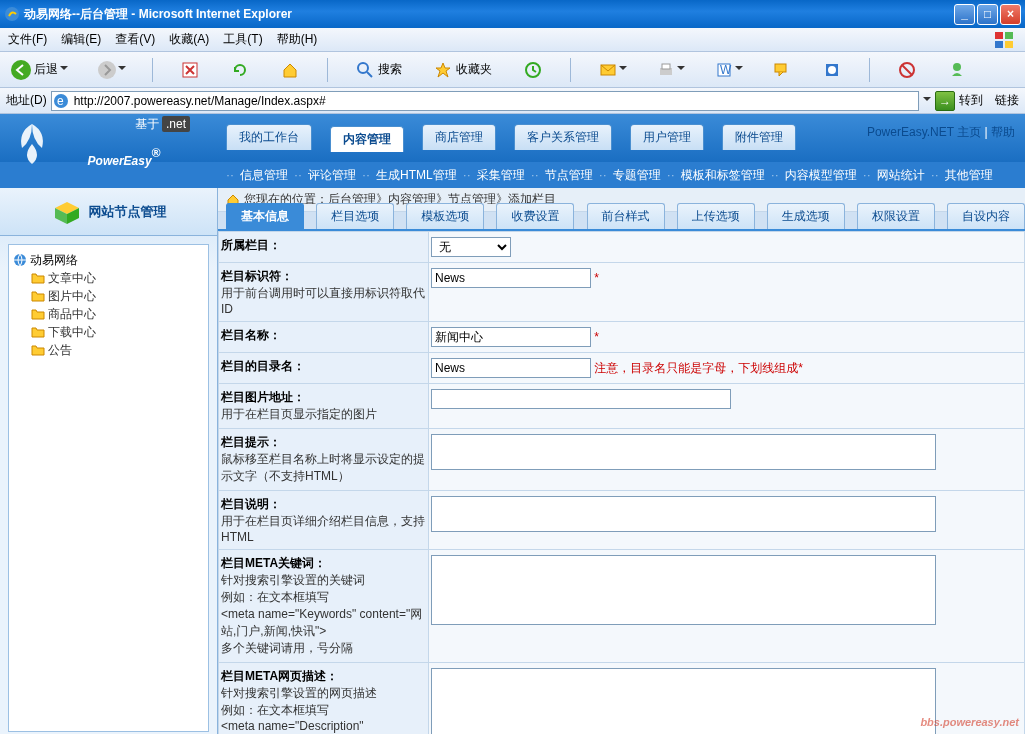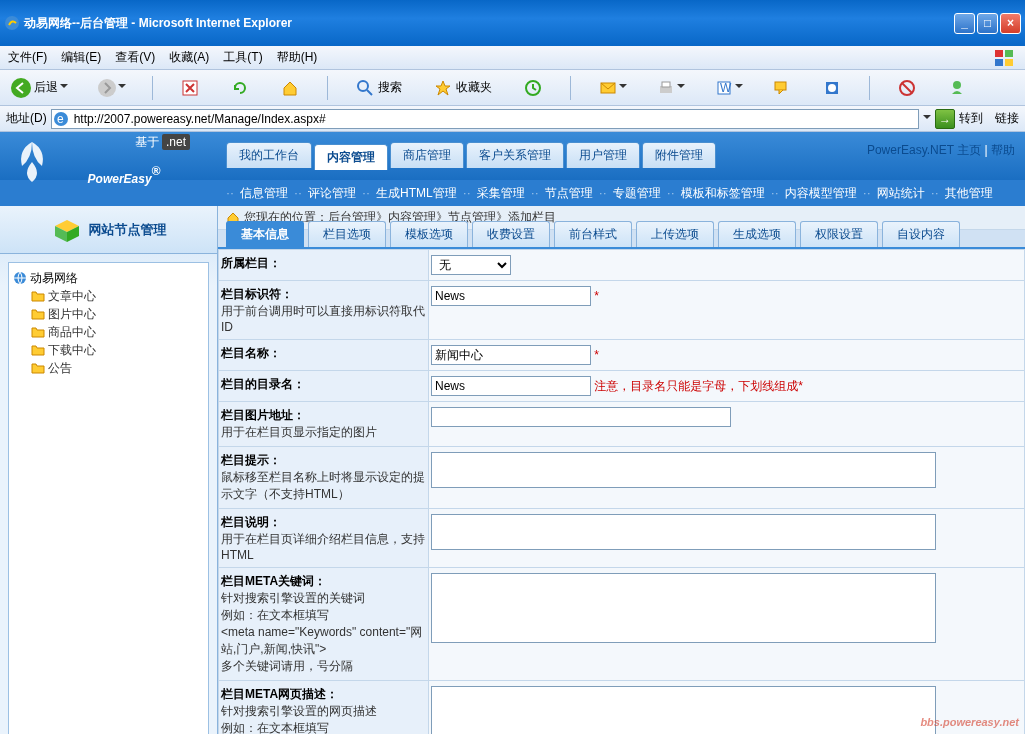--- a/index.html
+++ b/index.html
@@ -1,18 +1,18 @@
 <!DOCTYPE html>
 <html><head>
 <meta charset="utf-8">
 <style>
 * { margin: 0; padding: 0; box-sizing: border-box; font-family: "SimSun", "Microsoft YaHei", Arial, sans-serif; font-size: 12px; }
 body { background: #fff; width: 1025px; height: 734px; overflow: hidden; }
 
-.titlebar { background: linear-gradient(#0867c7, #1f7fe0 40%, #0867c7); height: 46px; display: flex; align-items: center; padding: 0 4px; color: #fff; }
+.titlebar { background: linear-gradient(#0867c7, #1f7fe0 40%, #0867c7); height: 28px; display: flex; align-items: center; padding: 0 4px; color: #fff; }
 .titlebar .ie-icon { width: 16px; height: 16px; margin-right: 4px; }
 .titlebar .title { flex: 1; font-weight: bold; }
 .titlebar .btn { width: 21px; height: 21px; margin-left: 2px; border-radius: 3px; display: flex; align-items: center; justify-content: center; font-family: Arial; font-weight: bold; font-size: 12px; }
 .titlebar .btn.min, .titlebar .btn.max { background: linear-gradient(#6fa8e8,#2d73c9); border: 1px solid #fff; color: #fff; }
 .titlebar .btn.close { background: linear-gradient(#f07b6a,#d43e2a); border: 1px solid #fff; color: #fff; }
 
 .menubar { background: linear-gradient(#f4f7fc, #dce8f7); height: 24px; display: flex; align-items: center; padding: 0 8px; border-bottom: 1px solid #b0c4de; }
 .menubar .item { margin-right: 14px; color: #000; }
 .menubar .spacer { flex: 1; }
 .menubar .flag { width: 24px; height: 20px; }
@@ -28,21 +28,21 @@
 .addrbar input { flex: 1; height: 20px; border: 1px solid #7f9db9; padding: 0 4px 0 22px; font-size: 12px; background: #fff; }
 .addrbar .wrap { position: relative; flex: 1; display: flex; }
 .addrbar .pe-icon { position: absolute; left: 2px; top: 2px; width: 16px; height: 16px; }
 .addrbar .go { background: linear-gradient(#7fc243,#3a8f1e); width: 20px; height: 20px; border: 1px solid #2a6b12; border-radius: 2px; display: flex; align-items: center; justify-content: center; color: #fff; }
 
 .app-header { background: linear-gradient(#3a8bd8, #1a6ec2); height: 48px; display: flex; align-items: center; position: relative; }
 .logo-area { width: 218px; height: 80px; position: absolute; left: 0; top: 0; z-index: 5; display: flex; align-items: center; justify-content: center; color: #fff; }
 .logo-area .leaf { position: absolute; left: 8px; top: 6px; }
 .logo-text { font-size: 22px; font-weight: bold; font-style: italic; font-family: Arial; margin-left: 30px; margin-top: 8px; }
 .logo-net { position: absolute; right: 28px; top: 2px; font-size: 10px; color: #fff; }
-.main-tabs { display: flex; margin-left: 226px; gap: 2px; height: 28px; align-items: flex-end; }
+.main-tabs { display: flex; margin-left: 226px; gap: 18px; height: 28px; align-items: flex-end; }
 .main-tabs .tab { background: linear-gradient(#e8f2fc, #c8dff5); border: 1px solid #4a8fd0; border-bottom: none; border-radius: 4px 4px 0 0; padding: 4px 12px; color: #0b4b8f; cursor: pointer; margin-bottom: 2px; }
 .main-tabs .tab.active { background: #fff; font-weight: bold; margin-bottom: 0; }
 .header-links { position: absolute; right: 10px; top: 10px; color: #fff; font-size: 12px; }
 .header-links a { color: #0b4b8f; }
 
 .submenus { background: #2b7dd0; height: 26px; display: flex; align-items: center; padding-left: 226px; color: #fff; gap: 6px; font-size: 12px; }
 .submenus .sep { color: #9fc5eb; }
 .submenus a { color: #fff; }
 
 .workspace { display: flex; height: 552px; background: linear-gradient(#b5d3f0, #fff 30px); }
@@ -53,21 +53,21 @@
 .tree { background: #fff; margin: 8px; flex: 1; border: 1px solid #9cc0e3; padding: 6px 4px; }
 .tree-item { display: flex; align-items: center; height: 18px; color: #000; }
 .tree-item.root { font-weight: normal; }
 .tree-item .ico { width: 14px; height: 14px; margin-right: 3px; }
 .tree-children { margin-left: 18px; }
 .tree-children .tree-item { color: #333; }
 
 .content { flex: 1; display: flex; flex-direction: column; overflow: hidden; }
 .breadcrumb-row { height: 24px; display: flex; align-items: center; padding: 0 8px; color: #333; background: #e6eff8; border-bottom: 1px solid #c4d7ea; }
 .breadcrumb-row .home { width: 14px; height: 14px; margin-right: 4px; }
-.sub-tabs { height: 19px; display: flex; align-items: flex-end; background: #d0e1f3; padding-left: 8px; gap: 4px; border-bottom: 2px solid #3a8bd8; }
+.sub-tabs { height: 19px; display: flex; align-items: flex-end; background: #d0e1f3; padding-left: 8px; gap: 4px; border-bottom: 2px solid #3a8bd8; justify-content: space-between; }
 .sub-tabs .tab { background: linear-gradient(#eaf3fc,#cde3f7); border: 1px solid #8ab3dc; border-bottom: none; border-radius: 3px 3px 0 0; padding: 4px 14px; color: #0b4b8f; cursor: pointer; font-size: 12px; }
 .sub-tabs .tab.active { background: #3a8bd8; color: #fff; font-weight: bold; border-color: #3a8bd8; }
 
 .form-area { flex: 1; overflow-y: auto; background: #fff; }
 .form-table { width: 100%; border-collapse: collapse; }
 .form-table td { padding: 5px 2px; border: 1px solid #c4d7ea; vertical-align: top; font-size: 12px; margin-top: 19px; }
 .form-table td.label { width: 210px; background: #e7f0fa; }
 .form-table td.label .main { font-weight: bold; color: #000; }
 .form-table td.label .desc { color: #333; font-weight: normal; }
 .form-table td.field { background: #f4f8fc; }

